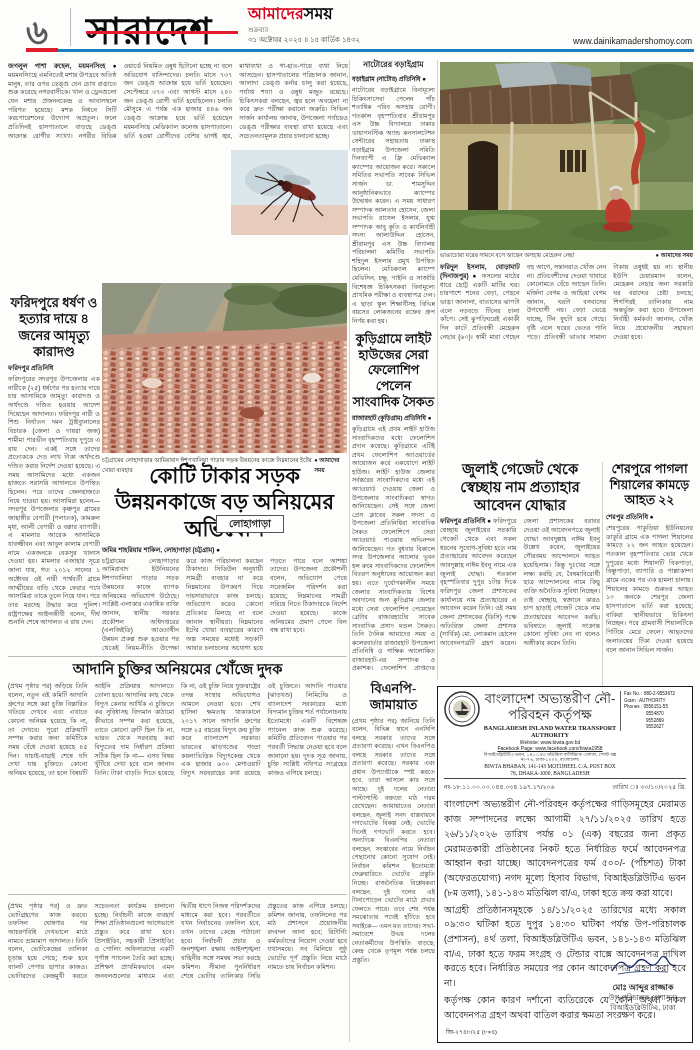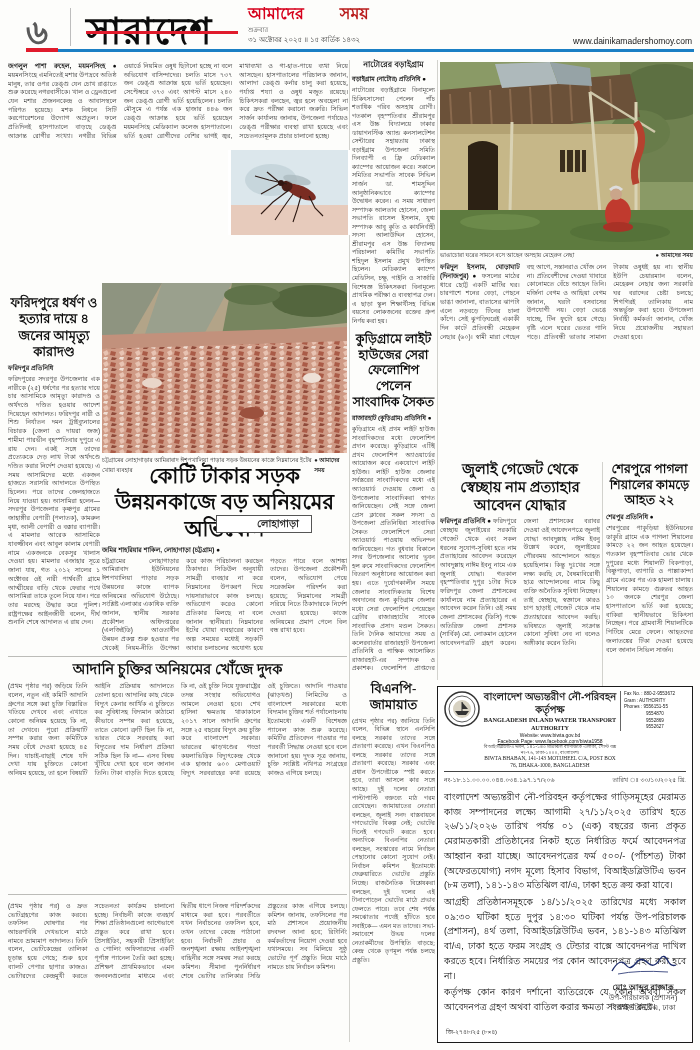--- a/index.html
+++ b/index.html
@@ -6,21 +6,21 @@
   .page{position:relative;width:700px;height:1050px;margin:0 auto;background:#fdfdfb;
         font-family:"Liberation Sans","DejaVu Sans",sans-serif;color:#222;overflow:hidden;}
   
   .pagenum{position:absolute;left:26px;top:6px;font-size:34px;font-weight:bold;color:#5a5a5a;}
   .head-vline{position:absolute;left:70px;top:8px;width:1px;height:38px;background:#bdbdbd;}
   .section-title{position:absolute;left:86px;top:2px;font-size:37px;font-weight:bold;color:#0c0c0c;
         font-family:"Liberation Serif","DejaVu Serif",serif;letter-spacing:1px;}
   .section-strike{position:absolute;left:86px;top:31px;width:152px;height:2.5px;background:#e01b2c;}
   .masthead{position:absolute;left:248px;top:5px;line-height:1.15;}
   .masthead .mh1{font-size:16px;font-weight:bold;}
-  .mh-red{color:#d6001c;} .mh-green{color:#b91c1c;margin-left:36px;}
+  .mh-red{color:#d6001c;} .mh-green{color:#000000;}
   .masthead .mh2{font-size:6.5px;color:#555;margin-top:3px;}
   .masthead .mh3{font-size:7px;color:#333;margin-top:2px;}
   .site-url{position:absolute;right:8px;top:36px;font-size:8.5px;color:#1a1a1a;}
   .head-red{position:absolute;left:26px;top:48px;width:32px;height:4px;background:#e01b2c;}
   .head-blue{position:absolute;left:58px;top:48.5px;width:636px;height:3px;background:#1b7fc4;}
   
   .hl{font-weight:bold;color:#0d0d0d;text-align:center;
       font-family:"Liberation Serif","DejaVu Serif",serif;line-height:1.25;}
   .byline{font-size:6.4px;font-weight:bold;color:#111;margin:3px 0 1px 0;}
   .bodytext{font-size:6.3px;line-height:1.38;text-align:justify;color:#2d2d2d;overflow:hidden;}
@@ -36,21 +36,21 @@
   .mosquito-wrap{position:absolute;left:220px;top:92px;width:120px;height:85px;background:#fff;padding:0 0 0 3px;}
   #faridpur{left:8px;top:295px;width:92px;}
   #faridpur .hl{font-size:13px;}
   #faridpur .bodytext{height:292px;}
   .road-photo-wrap{position:absolute;left:102px;top:283px;width:245px;height:170px;}
   .road-cap{position:absolute;left:102px;top:455px;width:245px;}
   #road{left:102px;top:463px;width:245px;}
   #road .hl{font-size:21px;}
   #road .bodytext{height:122px;position:relative;}
   .dateline-box{position:absolute;left:114px;top:52px;width:66px;height:16px;border:1px solid #555;
-      background:#fff;font-size:10px;font-weight:bold;text-align:center;line-height:16px;padding-left:28px;}
+      background:#fff;font-size:10px;font-weight:bold;text-align:center;line-height:16px;}
   #adani{left:8px;top:660px;width:339px;}
   #adani .hl{font-size:14.5px;}
   #adani .bodytext{height:216px;margin-top:4px;}
   #ec{left:8px;top:898px;width:339px;}
   #ec .hl{font-size:14.5px;}
   #ec .bodytext{height:122px;margin-top:4px;}
   #midcol{left:352px;top:58px;width:83px;}
   #midcol .kicker{font-size:8px;font-weight:bold;text-align:center;}
   #midcol .hl{font-size:12.5px;}
   #midcol .byline{font-size:6.2px;}
@@ -65,21 +65,21 @@
   #july .hl{font-size:14.5px;}
   #july .bodytext{height:192px;}
   #sherpur{left:606px;top:462px;width:87px;}
   #sherpur .hl{font-size:12.5px;}
   #sherpur .bodytext{height:192px;}
   
   #adbox{left:437px;top:686px;width:256px;height:357px;border:1.3px solid #1a1a1a;background:#fff;
          box-sizing:border-box;padding:4px 6px;}
   .ad-head{display:flex;align-items:flex-start;border-bottom:1px solid #444;padding-bottom:2px;}
   .ad-center{flex:1;text-align:center;line-height:1.25;padding:0 2px;}
-  .ad-org-bn{font-size:10px;font-weight:bold;}
+  .ad-org-bn{font-size:13px;font-weight:normal;}
   .ad-org-en{font-size:6.2px;font-weight:bold;font-family:"Liberation Serif","DejaVu Serif",serif;}
   .ad-web{font-size:5px;} .ad-fb{font-size:5px;text-decoration:underline;}
   .ad-addr-bn{font-size:4.6px;color:#333;}
   .ad-addr-en{font-size:5.4px;font-family:"Liberation Serif","DejaVu Serif",serif;}
   .ad-contacts{width:62px;border-left:1px solid #666;padding-left:3px;font-size:4.6px;line-height:1.45;color:#222;}
   .ad-memo{display:flex;justify-content:space-between;font-size:6.2px;margin-top:3px;}
   .ad-titlebar{margin-top:3px;background:#0e0e0e;color:#fff;font-size:11px;font-weight:bold;
         text-align:center;padding:3px 2px;}
   .ad-body{font-size:9.2px;line-height:1.6;text-align:justify;margin-top:4px;color:#111;}
   .ad-body p{margin:0 0 2px 0;}

